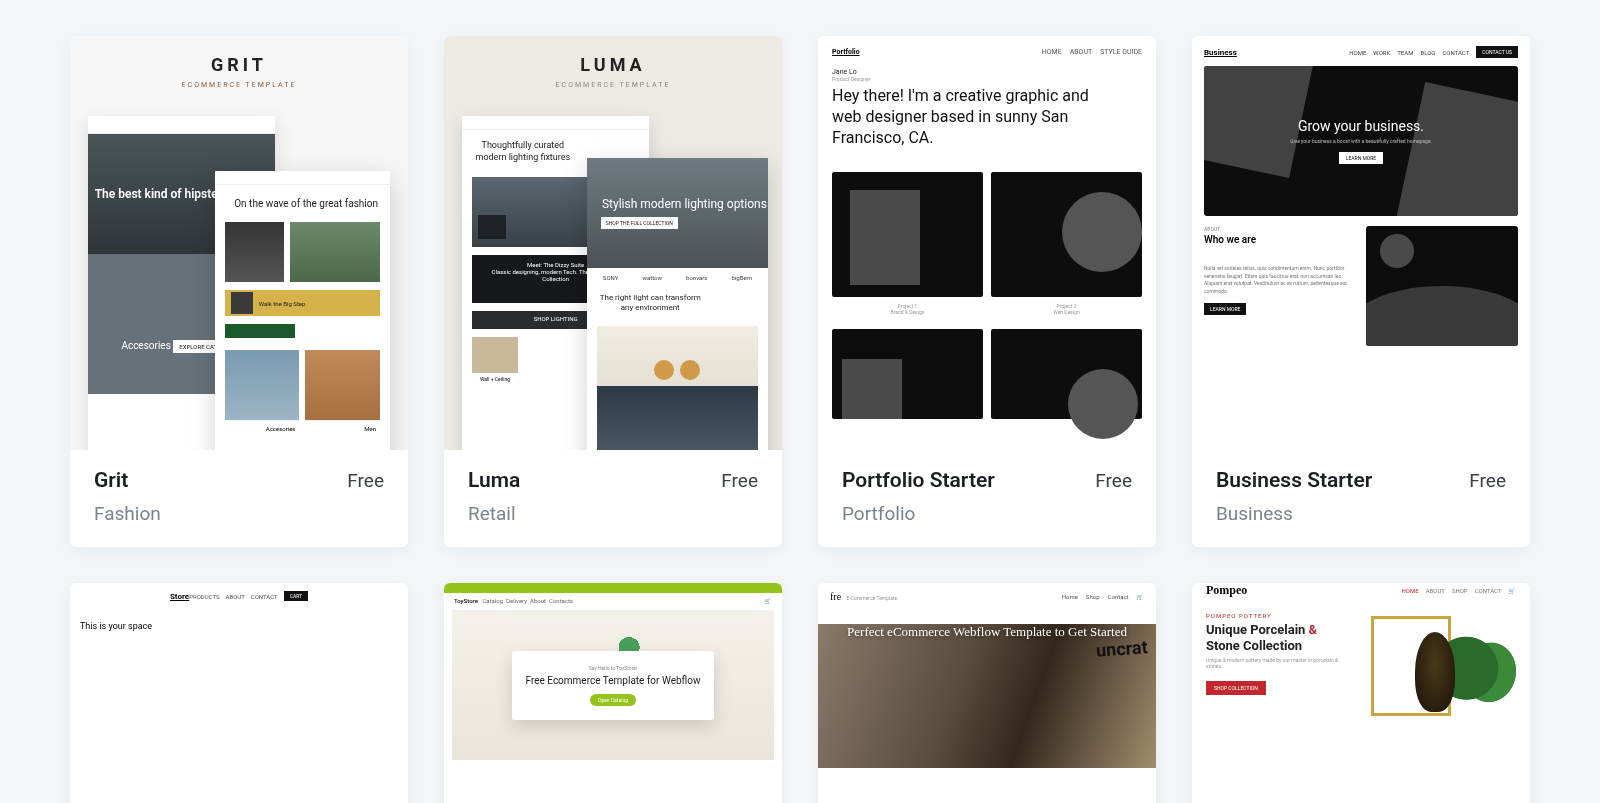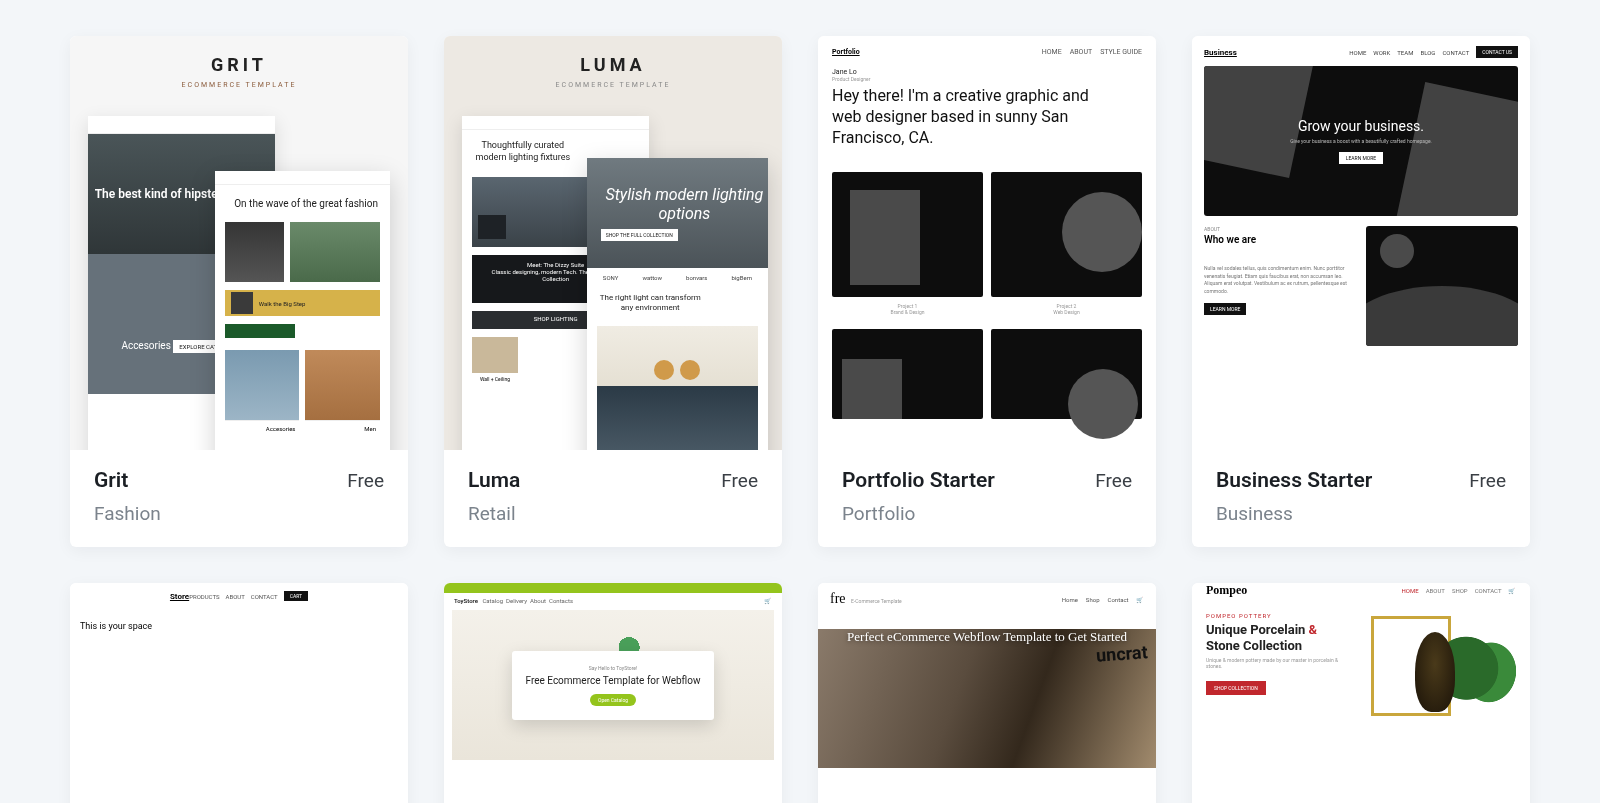--- a/index.html
+++ b/index.html
@@ -109,21 +109,21 @@
   .luma-a .bigimg{margin:4px 10px;height:70px;background:linear-gradient(180deg,#5a6670,#3a4248);position:relative;}
   .luma-a .bigimg .sq{position:absolute;left:6px;top:38px;width:28px;height:24px;background:#1e2226;}
   .luma-a .blk{margin:8px 10px;background:#16181b;color:#fff;font-size:6px;padding:6px;height:48px;}
   .luma-a .dark{margin:6px 10px 0 10px;height:18px;background:#2a2d30;color:#fff;font-size:6px;padding:4px;}
   .luma-a .small{display:flex;gap:6px;padding:8px 10px;}
   .luma-a .small .s{flex:0 0 46px;}
   .luma-a .small .si{height:36px;background:#c9b89a;}
   .luma-a .small .sl{font-size:5px;padding:3px 0;}
   .luma-b{position:absolute;right:-4px;top:42px;width:60%;height:350px;background:#fff;box-shadow:0 8px 24px rgba(0,0,0,0.18);overflow:hidden;}
   .luma-b .hero{height:110px;background:linear-gradient(#707a80,#4b5358);display:flex;flex-direction:column;justify-content:center;padding-left:14px;color:#fff;}
-  .luma-b .hero .t{font-size:16px;font-style:italic;}
+  .luma-b .hero .t{font-size:12px;}
   .luma-b .hero .btn{margin-top:6px;background:#fff;color:#222;font-size:5px;padding:3px 5px;display:inline-block;width:fit-content;}
   .luma-b .catrow{display:flex;justify-content:space-around;padding:6px 4px;font-size:6px;color:#444;}
   .luma-b .txt2{padding:6px 12px;font-size:8px;color:#222;line-height:1.3;width:70%;}
   .luma-b .orbs{height:60px;margin:6px 10px 0 10px;background:linear-gradient(#f0ece3,#e5e0d3);display:flex;align-items:flex-end;justify-content:center;gap:6px;}
   .luma-b .orb{width:20px;height:20px;border-radius:50%;background:#d09a4a;margin-bottom:6px;}
   .luma-b .lamp{height:70px;background:linear-gradient(#2b3a46,#4a5a66);margin:0 10px;}
 
   
   .pf { position:absolute; inset:0; background:#fff; padding:12px 14px; }
   .pf-top{display:flex;justify-content:space-between;font-size:7px;margin-bottom:10px;}
@@ -197,21 +197,21 @@
     radial-gradient(circle at 55% 25%, #4aa05a 0 5%, transparent 5%),
     linear-gradient(#f4f1ea,#eae5da);display:flex;align-items:center;justify-content:center;}
   .ts-card{background:#fff;padding:14px;text-align:center;box-shadow:0 6px 18px rgba(0,0,0,0.15);border-radius:3px;}
   .ts-card .s{font-size:5px;color:#888;}
   .ts-card .t{font-size:10px;color:#222;margin-top:3px;line-height:1.3;}
   .ts-card .btn{display:inline-block;background:#94c41c;color:#fff;font-size:5px;padding:3px 8px;border-radius:10px;margin-top:7px;}
 
   
   .fr{position:absolute;inset:0;background:#fff;}
   .fr-top{display:flex;justify-content:space-between;align-items:center;padding:8px 12px;font-size:6px;}
-  .fr-top .brand{font-family:cursive;font-size:14px;}
+  .fr-top .brand{font-family:cursive;font-size:10px;}
   .fr-top .nav{display:flex;gap:8px;color:#555;}
   .fr-hero{height:190px;margin-top:14px;background:
     linear-gradient(110deg,#8a7a6a,#5a4c3e 40%, #33281c 60%, #b09878);
     display:flex;flex-direction:column;align-items:center;justify-content:space-between;color:#fff;position:relative;}
   .fr-hero::before{content:"uncrat";position:absolute;right:8px;top:14px;color:#111;font-weight:700;font-size:18px;transform:rotate(-4deg);}
   .fr-hero::after{content:"Scandin";position:absolute;right:4px;bottom:-2px;color:#111;font-weight:700;font-size:16px;transform:rotate(-3deg);}
   .fr-hero .t{font-size:13px;font-family:Georgia,serif;text-align:center;line-height:1.3;text-shadow:0 1px 4px rgba(0,0,0,0.5);}
   .fr-hero .btn{border:1px solid #fff;font-size:5px;padding:3px 7px;margin-top:7px;}
 
   

